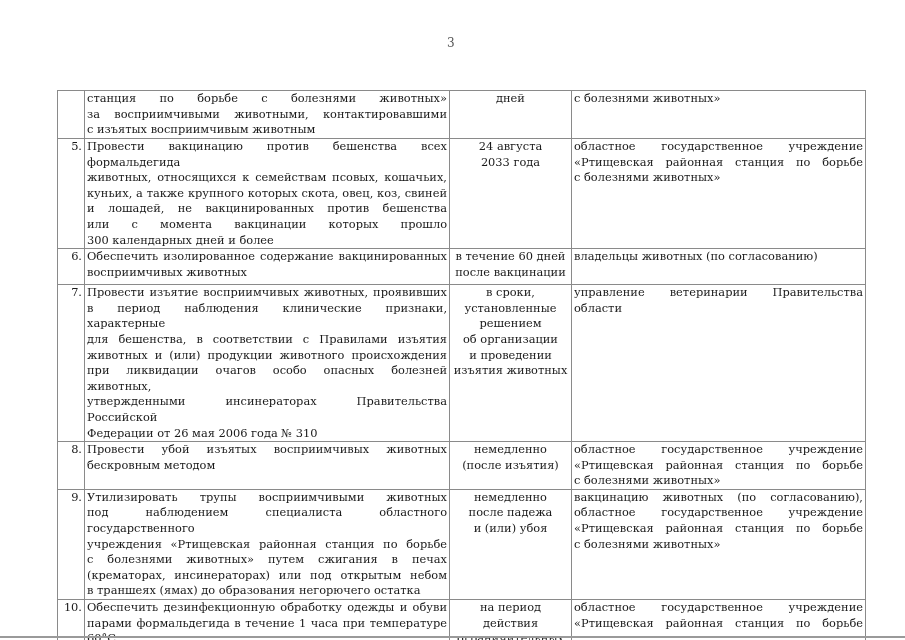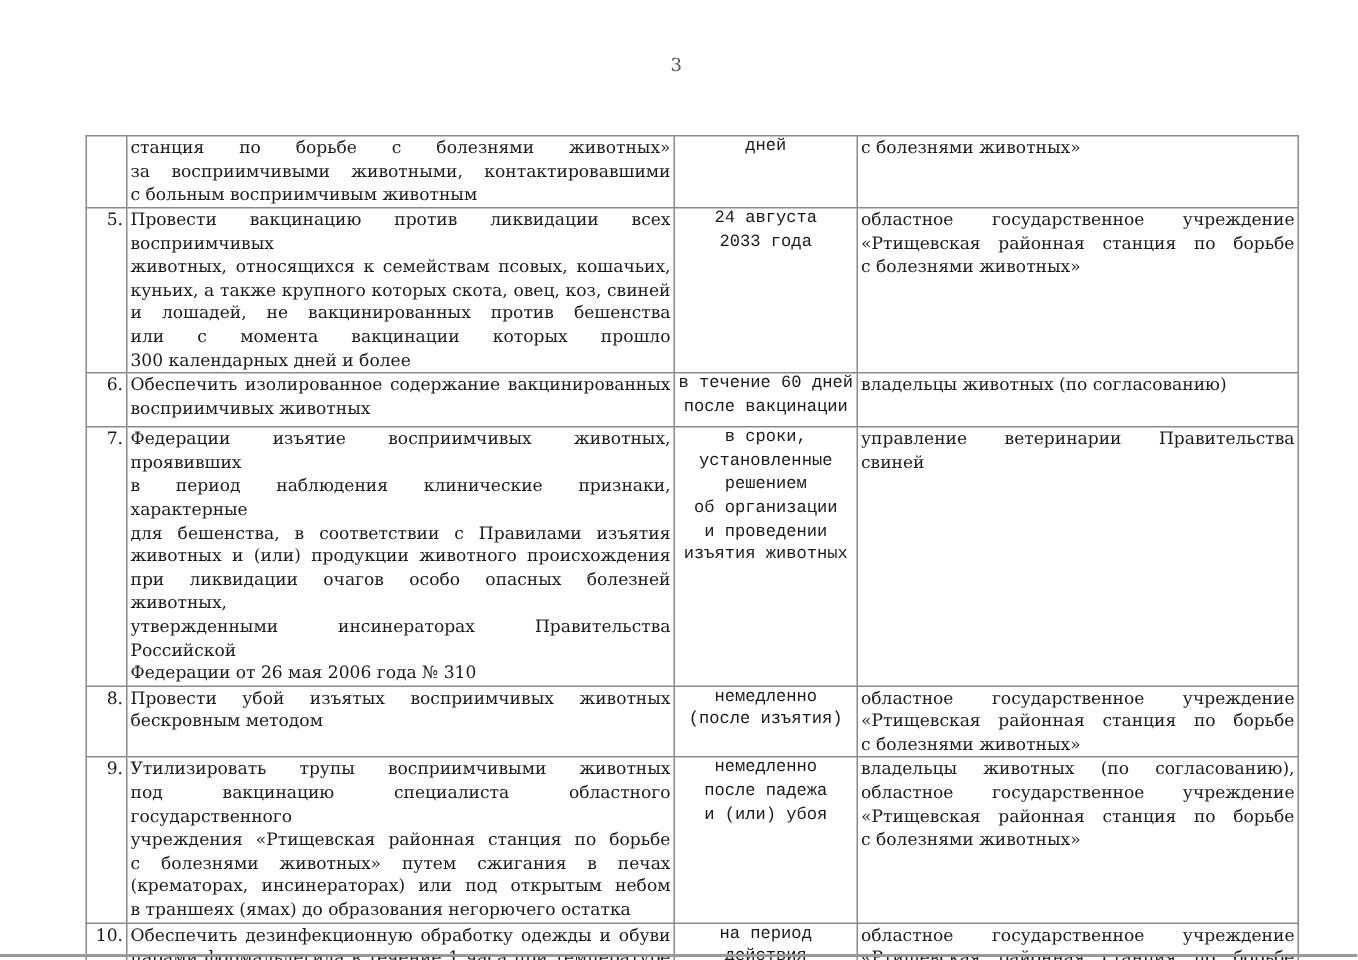--- a/index.html
+++ b/index.html
@@ -8,21 +8,21 @@
   .page-number { position: absolute; left: 447px; top: 36px; font-size: 12px; color: #555; }
   table.measures { position: absolute; left: 57px; top: 90px; border-collapse: collapse;
                    table-layout: fixed; width: 808px; font-size: 11.4px; line-height: 15.6px; }
   table.measures td { border: 1.5px solid #8a8a8a; vertical-align: top; padding: 0 2px; margin-left: 18px; }
   col.c-num { width: 27px; }
   col.c-action { width: 365px; }
   col.c-deadline { width: 122px; }
   col.c-resp { width: 294px; }
   td.num { text-align: right; padding-right: 4px; }
   td.action { text-align: justify; }
-  td.deadline { text-align: center; white-space: pre-line; font-family: Liberation Mono, monospace; }
+  td.deadline { text-align: center; white-space: pre-line; }
   td.resp { text-align: justify; }
   .line { display: block; text-align: justify; text-align-last: justify; }
   .line.last { text-align-last: left; }
   .bottom-rule { position: absolute; left: 0; right: 0; top: 636px; height: 2px; background: #9a9a9a; }
 </style>
 </head>
 <body>
 
 <div class="page-number">3</div>
 
@@ -32,31 +32,31 @@
       <col class="c-action">
       <col class="c-deadline">
       <col class="c-resp">
   </colgroup>
   <tbody id="table-body">
       <tr style="height: 48px;">
         <td class="num"></td>
         <td class="action">
           <span class="line">станция по борьбе с болезнями животных»</span>
           <span class="line">за восприимчивыми животными, контактировавшими</span>
-          <span class="line last">с больным восприимчивым животным</span>
+          <span class="line last">с изъятых восприимчивым животным</span>
         </td>
         <td class="deadline">дней</td>
         <td class="resp">
           <span class="line last">с болезнями животных»</span>
         </td>
       </tr>
       <tr style="height: 94px;">
         <td class="num">5.</td>
         <td class="action">
-          <span class="line">Провести вакцинацию против ликвидации всех восприимчивых</span>
+          <span class="line">Провести вакцинацию против бешенства всех формальдегида</span>
           <span class="line">животных, относящихся к семействам псовых, кошачьих,</span>
           <span class="line">куньих, а также крупного которых скота, овец, коз, свиней</span>
           <span class="line">и лошадей, не вакцинированных против бешенства</span>
           <span class="line">или с момента вакцинации которых прошло</span>
           <span class="line last">300 календарных дней и более</span>
         </td>
         <td class="deadline">24 августа
 2033 года</td>
         <td class="resp">
           <span class="line">областное государственное учреждение</span>
@@ -72,68 +72,68 @@
         </td>
         <td class="deadline">в течение 60 дней
 после вакцинации</td>
         <td class="resp">
           <span class="line last">владельцы животных (по согласованию)</span>
         </td>
       </tr>
       <tr style="height: 106px;">
         <td class="num">7.</td>
         <td class="action">
-          <span class="line">Федерации изъятие восприимчивых животных, проявивших</span>
+          <span class="line">Провести изъятие восприимчивых животных, проявивших</span>
           <span class="line">в период наблюдения клинические признаки, характерные</span>
           <span class="line">для бешенства, в соответствии с Правилами изъятия</span>
           <span class="line">животных и (или) продукции животного происхождения</span>
           <span class="line">при ликвидации очагов особо опасных болезней животных,</span>
           <span class="line">утвержденными инсинераторах Правительства Российской</span>
           <span class="line last">Федерации от 26 мая 2006 года № 310</span>
         </td>
         <td class="deadline">в сроки,
 установленные
 решением
 об организации
 и проведении
 изъятия животных</td>
         <td class="resp">
           <span class="line">управление ветеринарии Правительства</span>
-          <span class="line last">свиней</span>
+          <span class="line last">области</span>
         </td>
       </tr>
       <tr style="height: 46px;">
         <td class="num">8.</td>
         <td class="action">
           <span class="line">Провести убой изъятых восприимчивых животных</span>
           <span class="line last">бескровным методом</span>
         </td>
         <td class="deadline">немедленно
 (после изъятия)</td>
         <td class="resp">
           <span class="line">областное государственное учреждение</span>
           <span class="line">«Ртищевская районная станция по борьбе</span>
           <span class="line last">с болезнями животных»</span>
         </td>
       </tr>
       <tr style="height: 94px;">
         <td class="num">9.</td>
         <td class="action">
           <span class="line">Утилизировать трупы восприимчивыми животных</span>
-          <span class="line">под вакцинацию специалиста областного государственного</span>
+          <span class="line">под наблюдением специалиста областного государственного</span>
           <span class="line">учреждения «Ртищевская районная станция по борьбе</span>
           <span class="line">с болезнями животных» путем сжигания в печах</span>
           <span class="line">(крематорах, инсинераторах) или под открытым небом</span>
           <span class="line last">в траншеях (ямах) до образования негорючего остатка</span>
         </td>
         <td class="deadline">немедленно
 после падежа
 и (или) убоя</td>
         <td class="resp">
-          <span class="line">владельцы животных (по согласованию),</span>
+          <span class="line">вакцинацию животных (по согласованию),</span>
           <span class="line">областное государственное учреждение</span>
           <span class="line">«Ртищевская районная станция по борьбе</span>
           <span class="line last">с болезнями животных»</span>
         </td>
       </tr>
       <tr style="height: 64px;">
         <td class="num">10.</td>
         <td class="action">
           <span class="line">Обеспечить дезинфекционную обработку одежды и обуви</span>
           <span class="line">парами формальдегида в течение 1 часа при температуре 60°C,</span>

